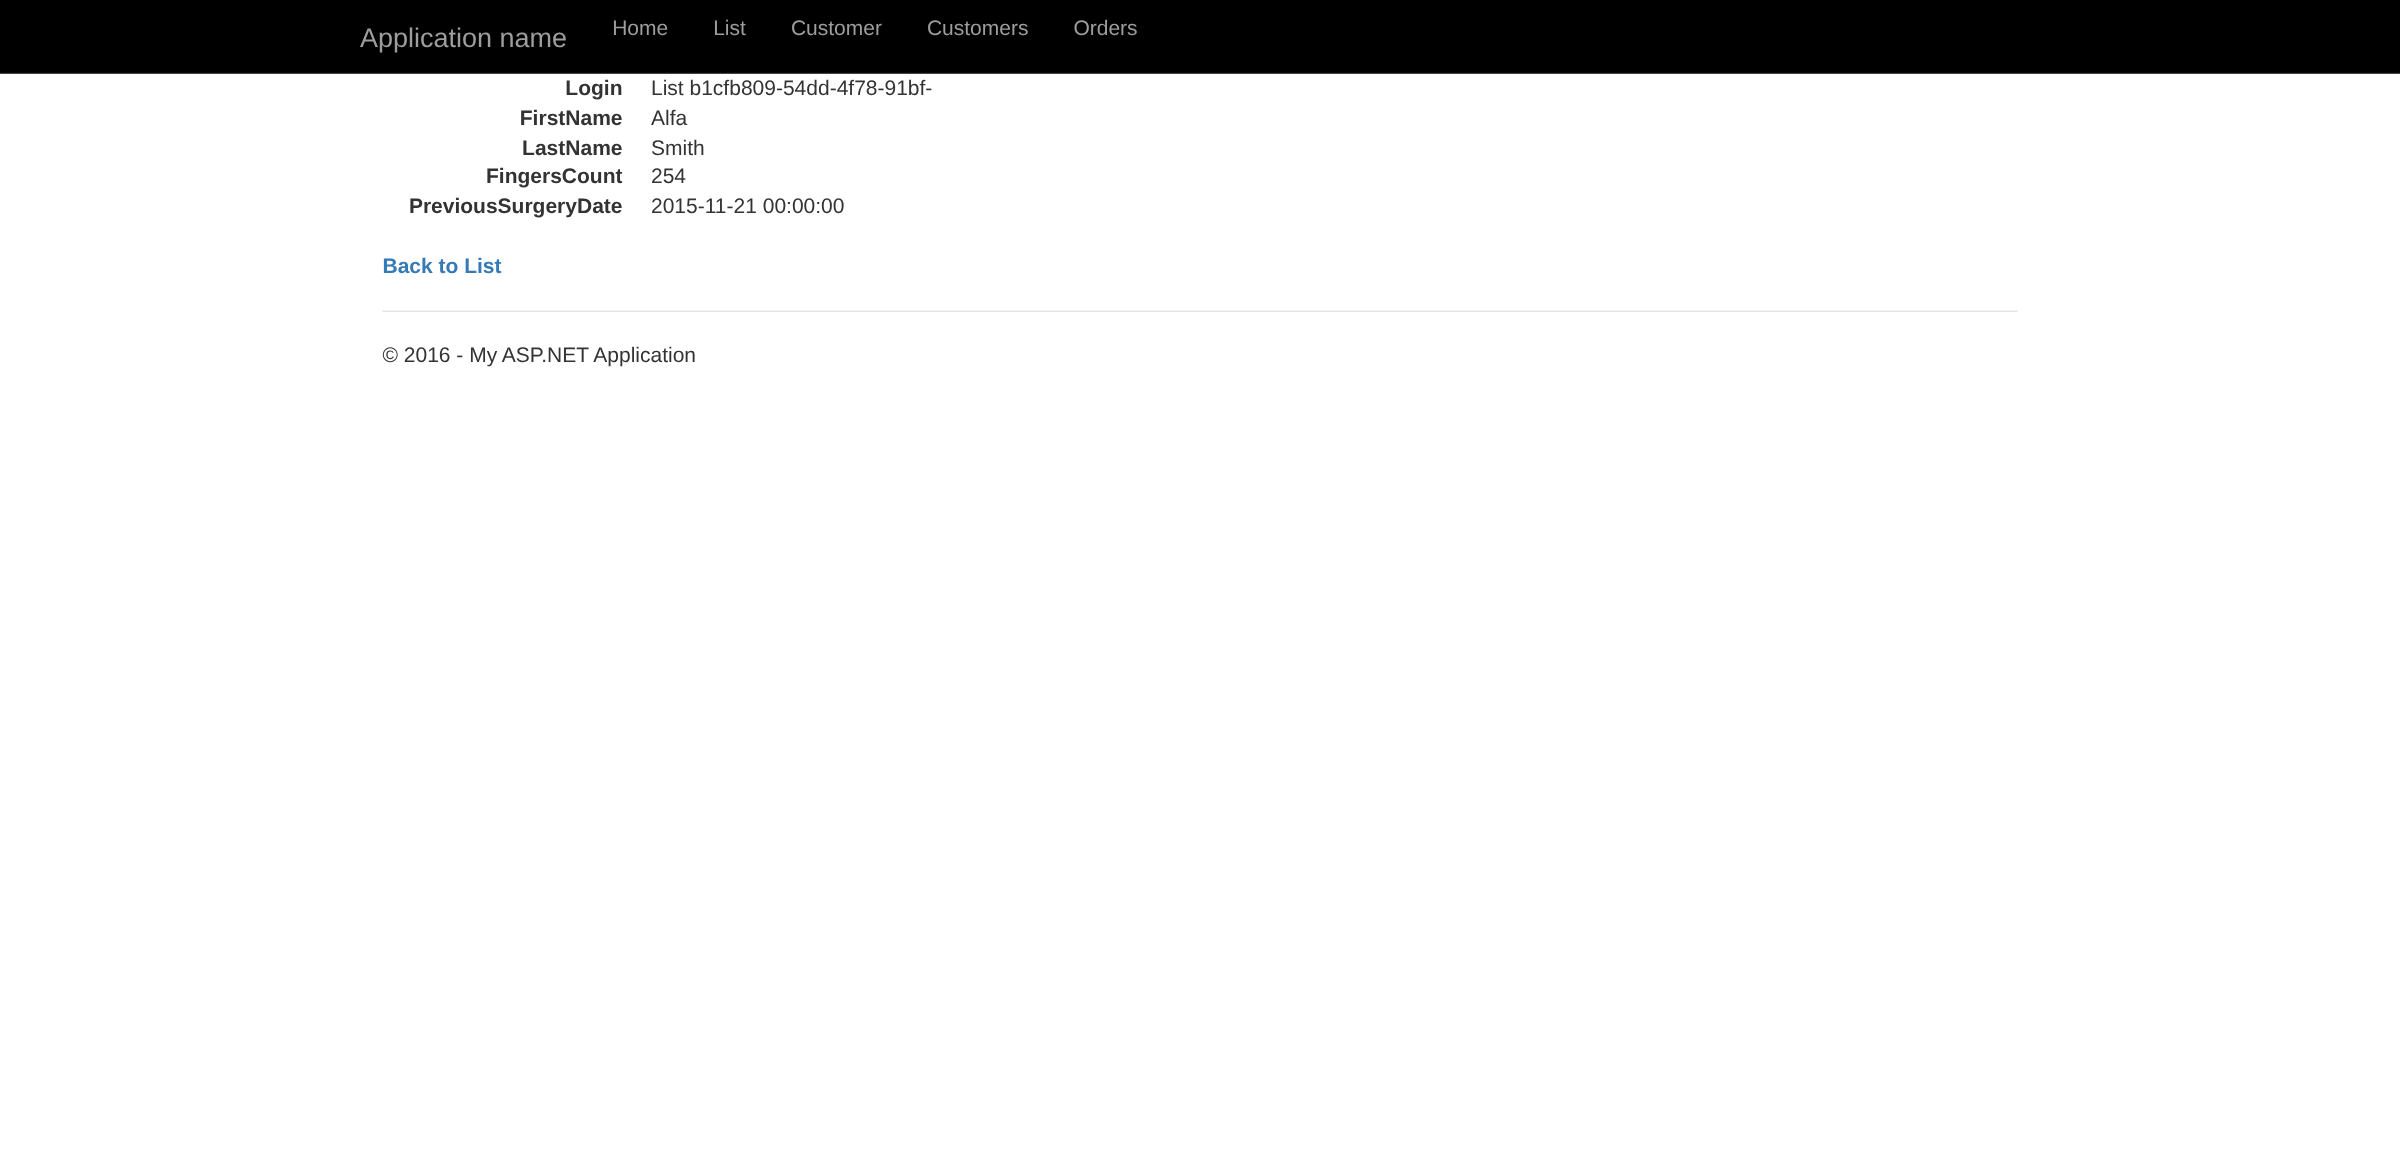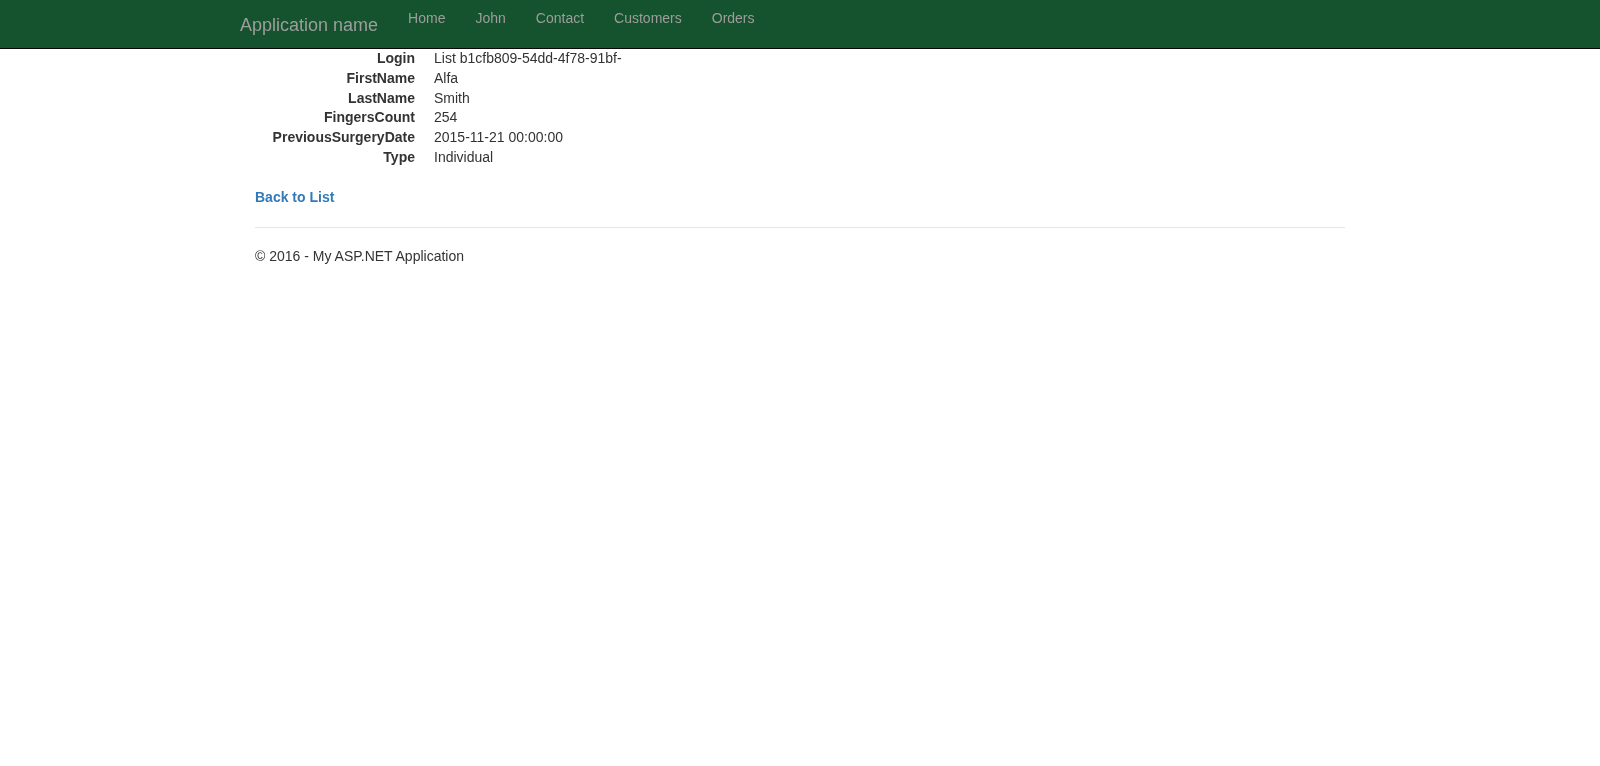--- a/index.html
+++ b/index.html
@@ -13,21 +13,21 @@
     font-family: "Liberation Sans", sans-serif;
     font-size: 14px;
     color: #333333;
     -webkit-font-smoothing: antialiased;
   }
 
   
   .navbar {
     width: 100%;
     height: 49px;
-    background: #14532d;
+    background: #000000;
     border-bottom: 1px solid #080808;
     display: flex;
     align-items: stretch;
     position: relative;
   }
   .navbar-inner {
     width: 1120px;
     margin: 0 auto;
     display: flex;
     align-items: stretch;
@@ -134,22 +134,22 @@
 </head>
 <body>
 
 <div class="navbar">
   <div class="navbar-inner">
 
     <div class="nav-left">
       <a class="navbar-brand" href="#">Application name</a>
 
       <a class="nav-link" href="#">Home</a>
-      <a class="nav-link" href="#">John</a>
-      <a class="nav-link" href="#">Contact</a>
+      <a class="nav-link" href="#">List</a>
+      <a class="nav-link" href="#">Customer</a>
       <a class="nav-link" href="#">Customers</a>
       <a class="nav-link" href="#">Orders</a>
     </div>
 
 
   </div>
 </div>
 
 <div class="container">
 
@@ -175,24 +175,20 @@
       <div class="dl-row">
         <dt class="dl-term">FingersCount</dt>
         <dd class="dl-desc">254</dd>
       </div>
 
       <div class="dl-row">
         <dt class="dl-term">PreviousSurgeryDate</dt>
         <dd class="dl-desc">2015-11-21 00:00:00</dd>
       </div>
 
-      <div class="dl-row">
-        <dt class="dl-term">Type</dt>
-        <dd class="dl-desc">Individual</dd>
-      </div>
 
     </dl>
   </div>
 
   <p class="actions-block">
     <a class="link" href="#">Back to List</a>
   </p>
 
   <footer>
     <p>© 2016 - My ASP.NET Application</p>

